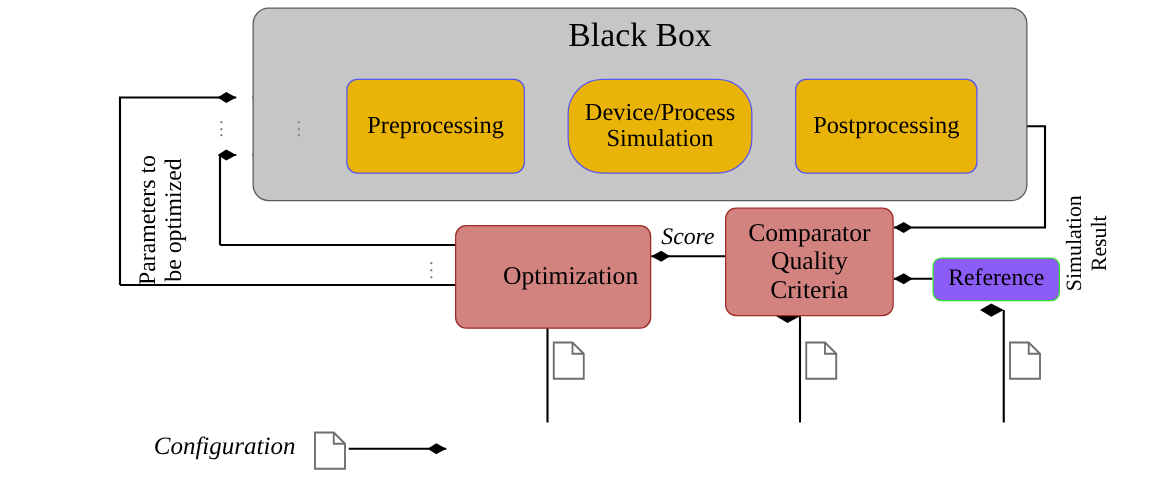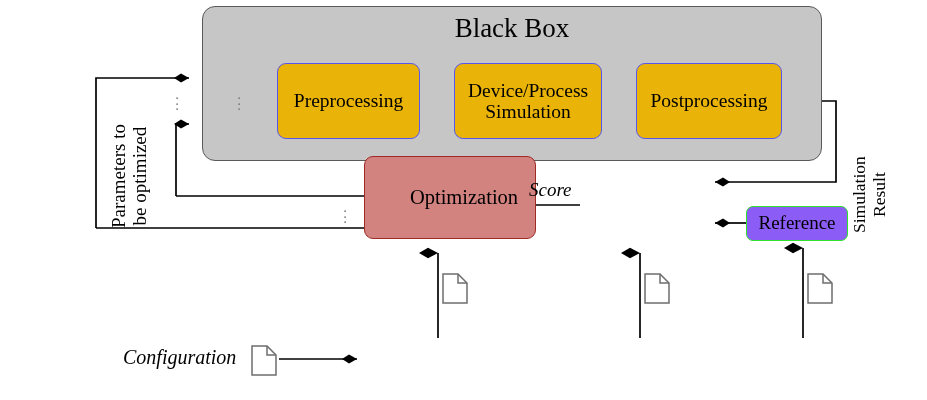--- a/index.html
+++ b/index.html
@@ -162,33 +162,38 @@
   </svg>
 
   <div class="node blackbox" style="left:178px; top:6px; width:620px; height:155px;">
     <span>Black Box</span>
   </div>
 
   <div class="node blue" style="left:253px; top:63px; width:143px; height:76px;">
     <span>Preprocessing</span>
   </div>
 
-  <div class="node blue" style="left:430px; top:63px; width:148px; height:76px; flex-direction:column;">
+  <div class="node blue" style="left:430px; top:63px; width:148px; height:76px; flex-direction:column;border-radius:28px;">
     <span>Device/Process</span>
     <span>Simulation</span>
   </div>
 
   <div class="node blue" style="left:612px; top:63px; width:146px; height:76px;">
     <span>Postprocessing</span>
   </div>
 
-  <div class="node red" style="left:340px; top:156px; width:172px; height:83px;padding-left:28px;">
+  <div class="node red" style="left:340px; top:180px; width:157px; height:83px;padding-left:28px;">
     <span>Optimization</span>
   </div>
 
+  <div class="node red" style="left:556px; top:166px; width:135px; height:87px; flex-direction:column;">
+    <span>Comparator</span>
+    <span>Quality</span>
+    <span>Criteria</span>
+  </div>
 
   <div class="node green" style="left:722px; top:206px; width:102px; height:35px;">
     <span>Reference</span>
   </div>
 
 
   <div class="plainlabel" style="left:505px; top:179px; font-size:19px;">
     <span>Score</span>
   </div>
 

